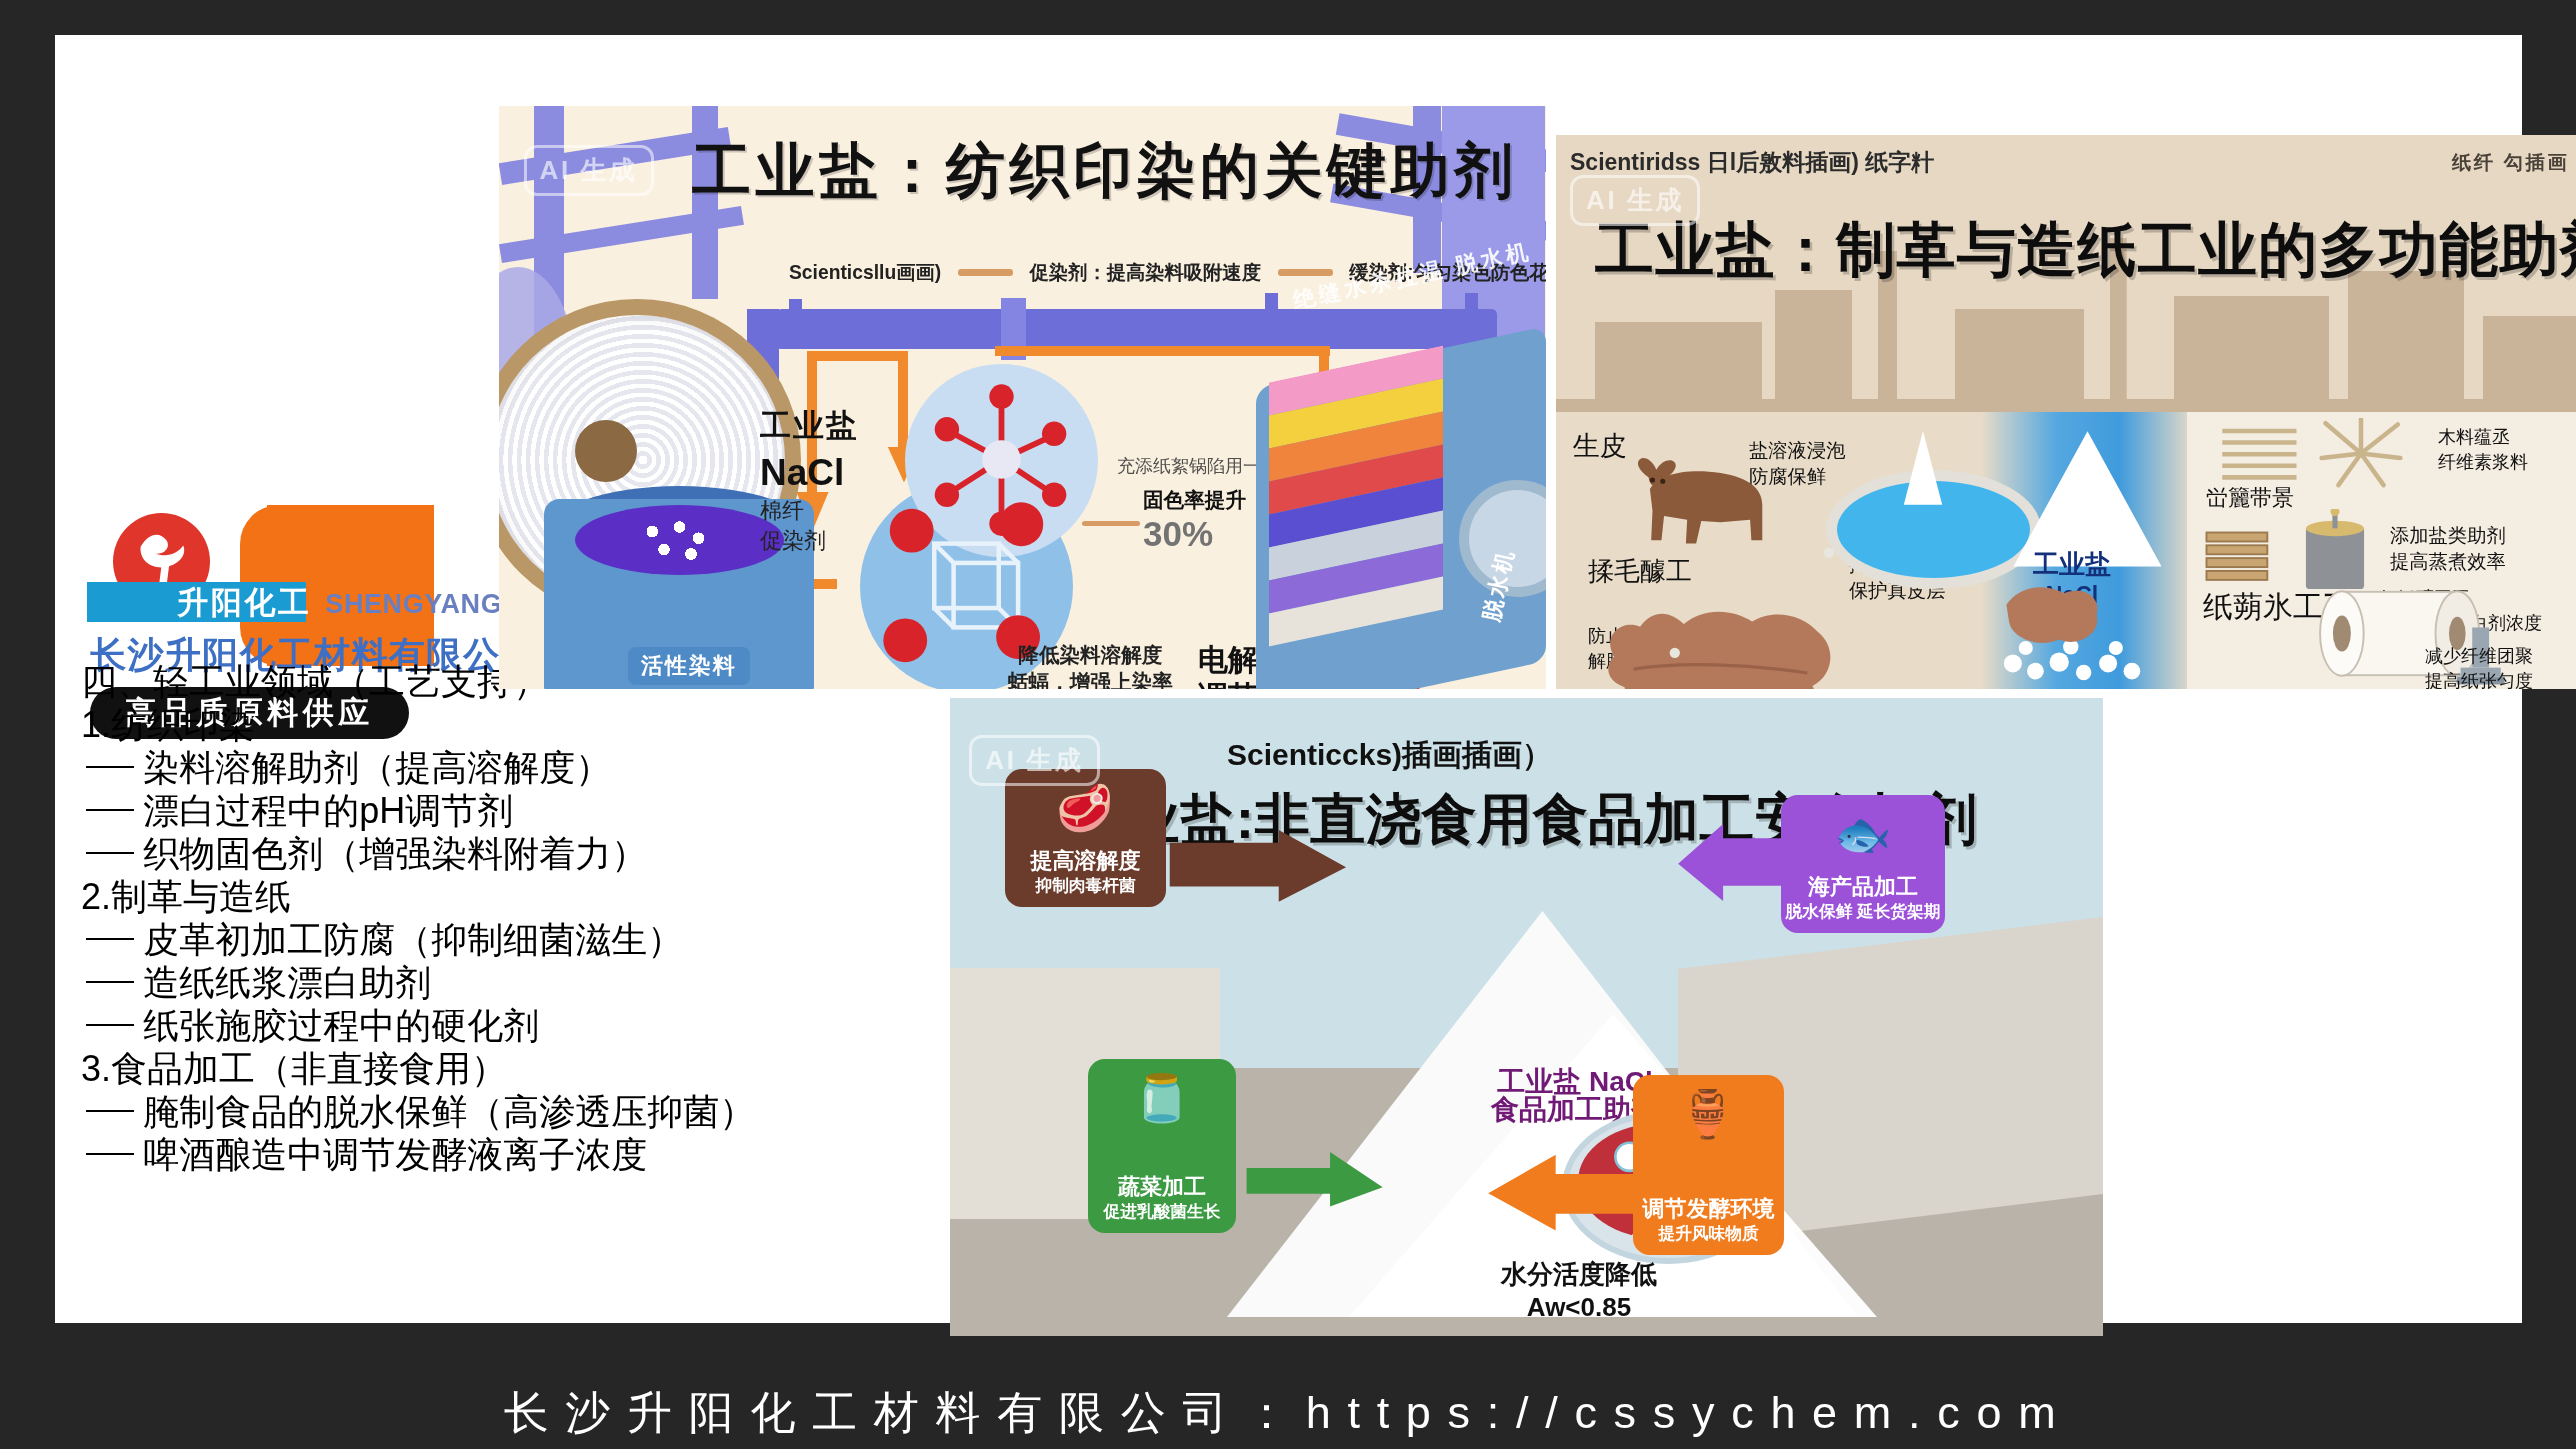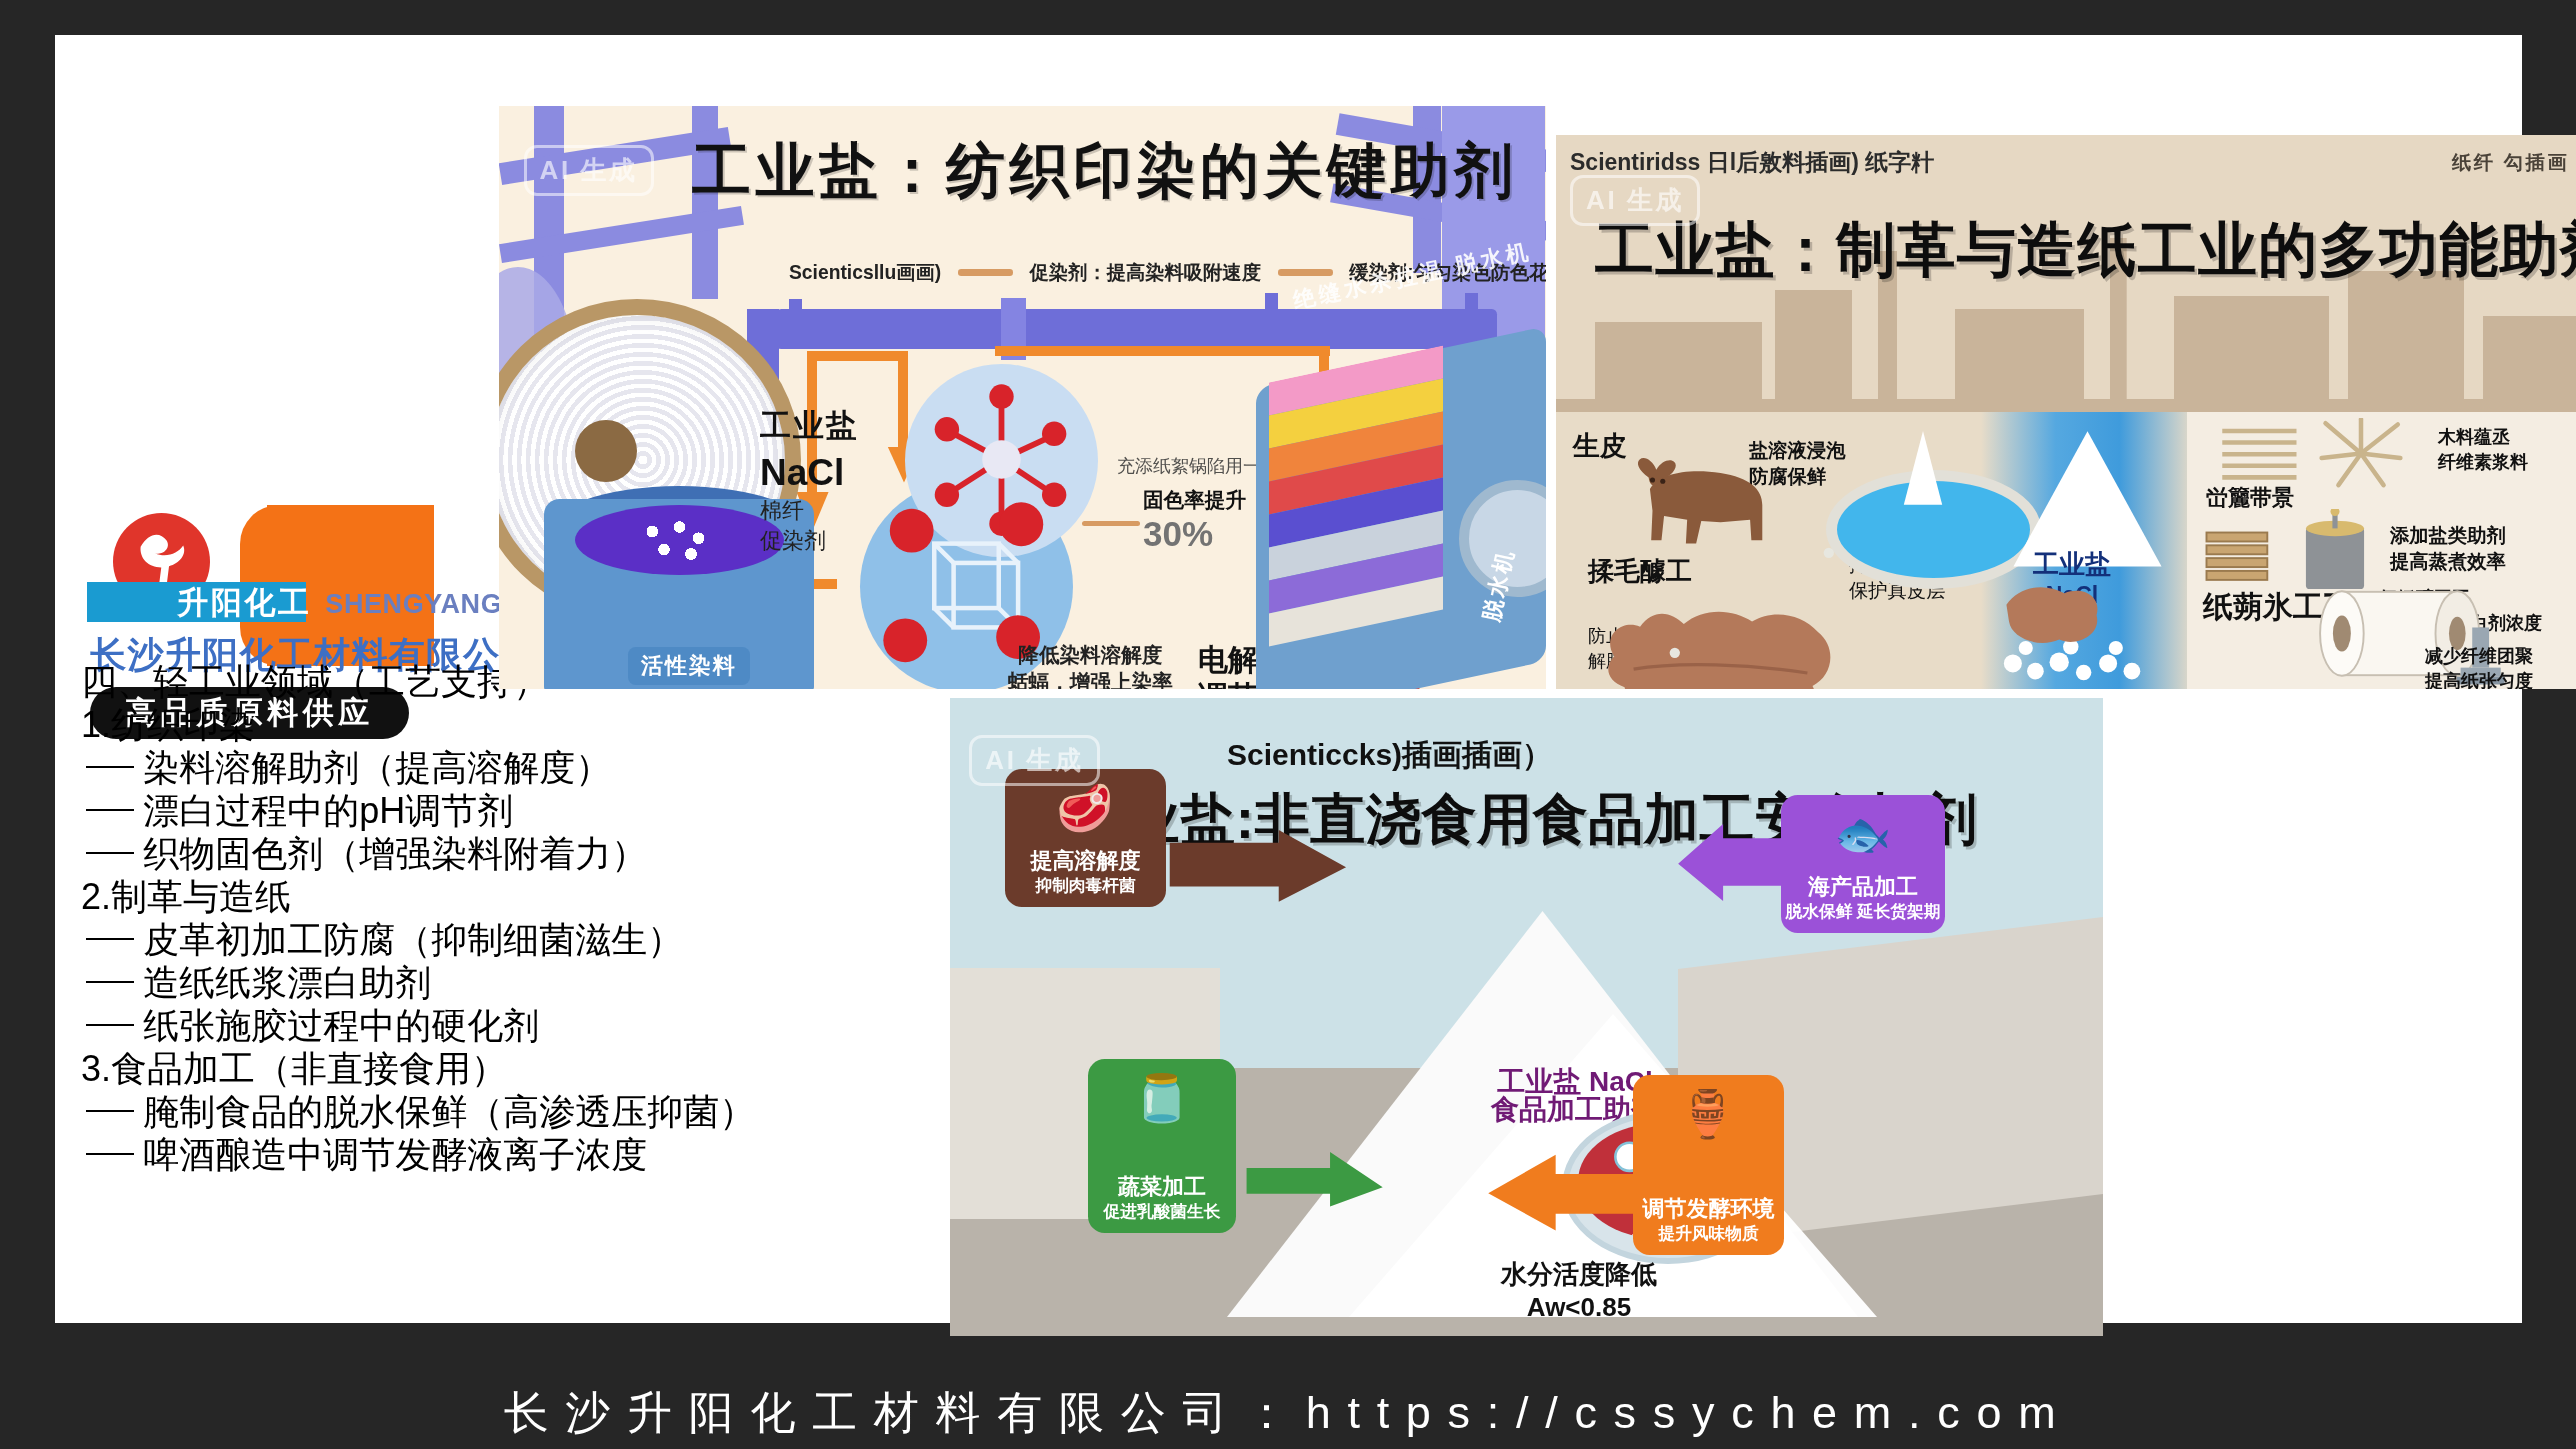--- a/index.html
+++ b/index.html
@@ -163,21 +163,21 @@
   .p2 .title{position:absolute;left:39px;top:76px;font-size:59px;font-weight:bold;color:#0D0D0D;
     letter-spacing:1.3px;text-shadow:2.6px 2.6px 0 rgba(0,0,0,.2);white-space:nowrap;}
 
   .p2 .bodybg{position:absolute;left:0;top:277px;width:100%;height:277px;background:#E8DCC8;}
   .p2 .bluewedge{position:absolute;left:425px;top:277px;width:213px;height:277px;
     background:linear-gradient(90deg,rgba(109,181,233,0) 0%,#55A8E0 35%,#3F9BDC 65%,rgba(109,181,233,0) 100%);}
   .p2 .paperbg{position:absolute;left:631px;top:277px;width:399px;height:277px;background:#F4EDE2;}
 
   .p2 .cow{position:absolute;left:68px;top:309px;width:161px;height:122px;}
   .p2 .hide{position:absolute;left:39px;top:444px;width:251px;height:161px;}
-  .p2 .lbl{position:absolute;font-weight:bold;color:#111;}
+  .p2 .lbl{position:absolute;font-weight:normal;color:#111;}
   .p2 .vatring{position:absolute;left:270px;top:335px;width:193px;height:97px;border-radius:50%;
     background:#42B6EC;border:11.6px solid #E2E0D8;}
   .p2 .saltcone{position:absolute;left:451px;top:296px;width:161px;height:142px;}
   .p2 .paperroll{position:absolute;left:760px;top:444px;width:180px;height:109px;}
   .p2 .pulp{position:absolute;left:663px;top:283px;width:84px;height:71px;}
 
   
   .p3 .bg{position:absolute;inset:0;background:linear-gradient(#CCE1E7 0 58%,#B9B3AA 58% 100%);}
   .p3 .factory{position:absolute;right:0;top:245px;width:425px;height:277px;background:#D9D4CC;
     transform:skewY(-7deg);}

